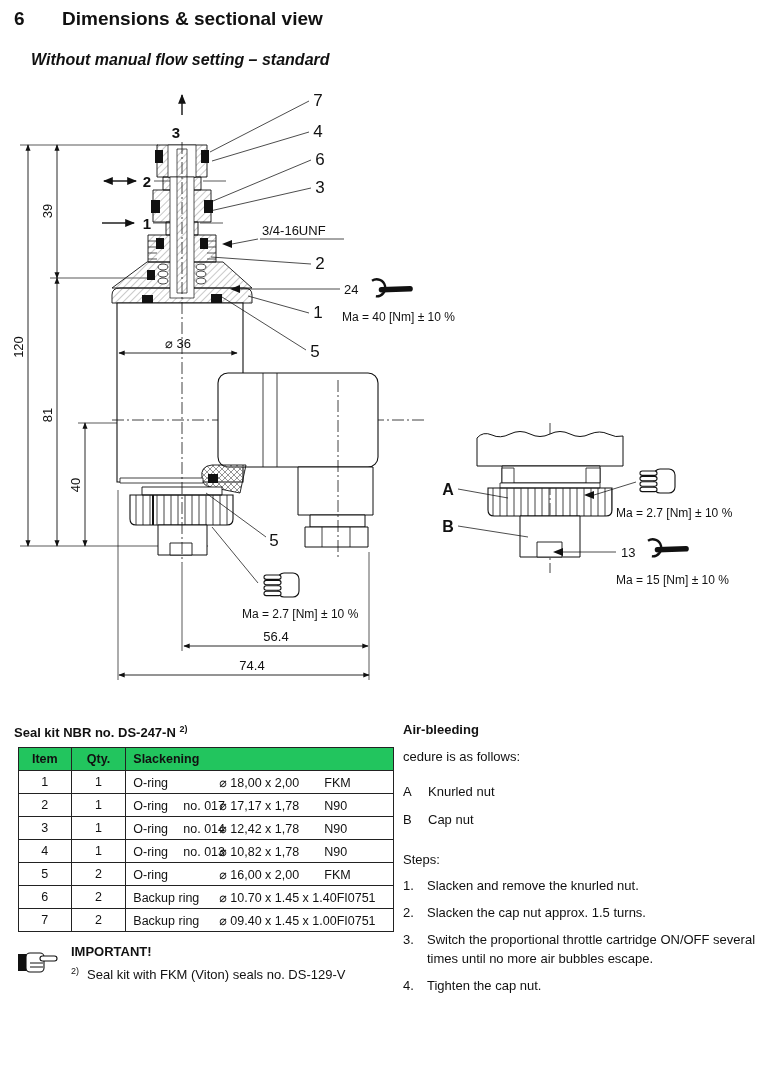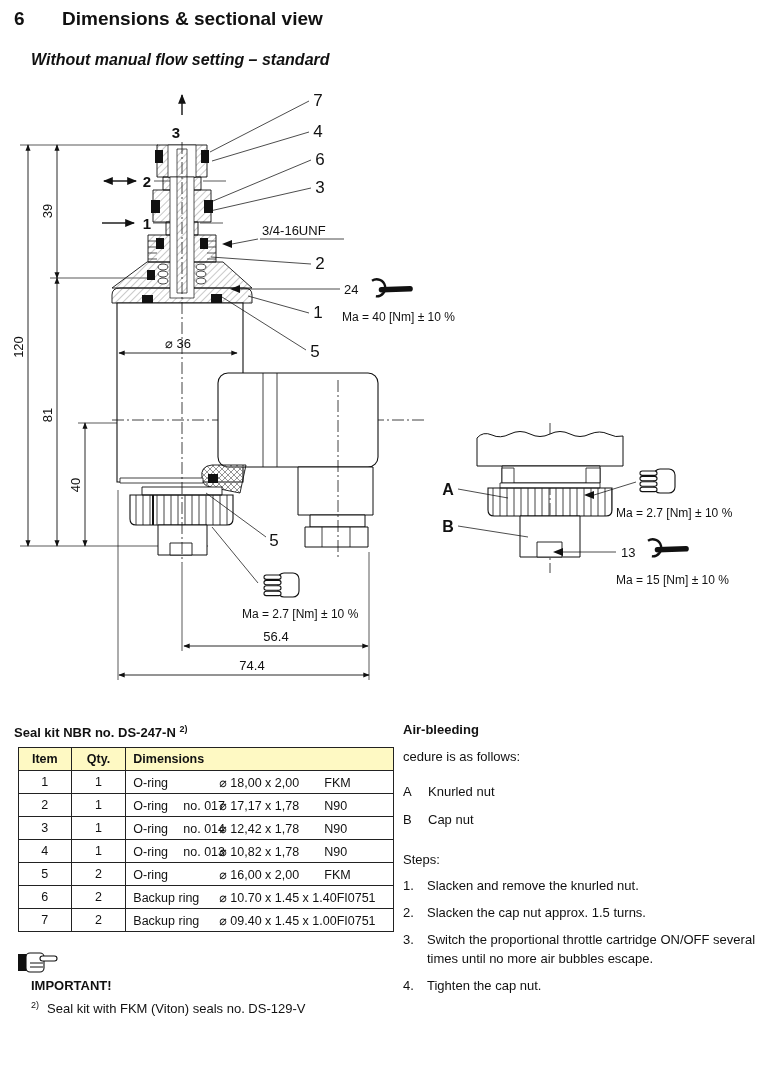--- a/index.html
+++ b/index.html
@@ -20,30 +20,30 @@
   #drawing .dim{font-size:13px;}
   #drawing .tq{font-size:12px;}
   #drawing .ab{font-size:16px;font-weight:bold;}
   #drawing line,#drawing path,#drawing rect,#drawing polygon,#drawing ellipse{vector-effect:non-scaling-stroke;}
   
   .seal-kit{left:14px;top:724px;width:380px;}
   .seal-kit-title{font-size:13px;font-weight:bold;}
   .seal-kit-title sup{font-size:9px;}
   table.skt{border-collapse:collapse;margin-top:7px;margin-left:4px;font-size:12.5px;}
   table.skt th,table.skt td{border:1px solid #222;padding:0 4px;height:22px;}
-  table.skt th{background:#fef9c3;font-weight:bold;}
+  table.skt th{background:#22c55e;font-weight:bold;}
   .c-item{width:44px;text-align:center;}
   .c-qty{width:46px;text-align:center;}
   .c-desc{width:258px;text-align:left;padding-left:7px !important;}
   .nm{display:inline-block;width:50px;white-space:nowrap;}
   .nt{display:inline-block;width:36px;white-space:nowrap;}
   .sz{display:inline-block;min-width:105px;white-space:nowrap;}
   .mt{white-space:nowrap;}
   
-  .important{left:18px;top:944px;width:376px;display:flex;align-items:flex-start;flex-direction:column;}
+  .important{left:18px;top:944px;width:376px;display:flex;align-items:flex-start;}
   .imp-icon{flex:0 0 auto;margin-top:4px;}
   .imp-text{margin-left:13px;font-size:13px;}
   .imp-head{font-weight:bold;margin-bottom:7px;}
   .imp-note sup{font-size:9px;margin-right:8px;}
   
   .air{left:403px;top:720px;width:362px;font-size:13px;line-height:19px;}
   .air-head{font-weight:bold;margin-bottom:8px;}
   .jline{text-align:justify;text-align-last:justify;}
   .legend{margin-top:16px;}
   .legend-row{display:flex;margin-bottom:9px;}
@@ -285,21 +285,21 @@
 <div class="abs seal-kit">
   <div class="seal-kit-title">
     <span>Seal kit NBR no. DS-247-N</span>
     <sup>2)</sup>
   </div>
   <table class="skt">
     <thead>
       <tr>
         <th class="c-item">Item</th>
         <th class="c-qty">Qty.</th>
-        <th class="c-desc">Dimensions</th>
+        <th class="c-desc">Slackening</th>
       </tr>
     </thead>
     <tbody>
       <tr>
         <td class="c-item">1</td>
         <td class="c-qty">1</td>
         <td class="c-desc"><span class="nm">O-ring</span><span class="nt"></span><span class="sz">⌀ 18,00 x 2,00</span><span class="mt">FKM</span></td>
       </tr>
       <tr>
         <td class="c-item">2</td>

